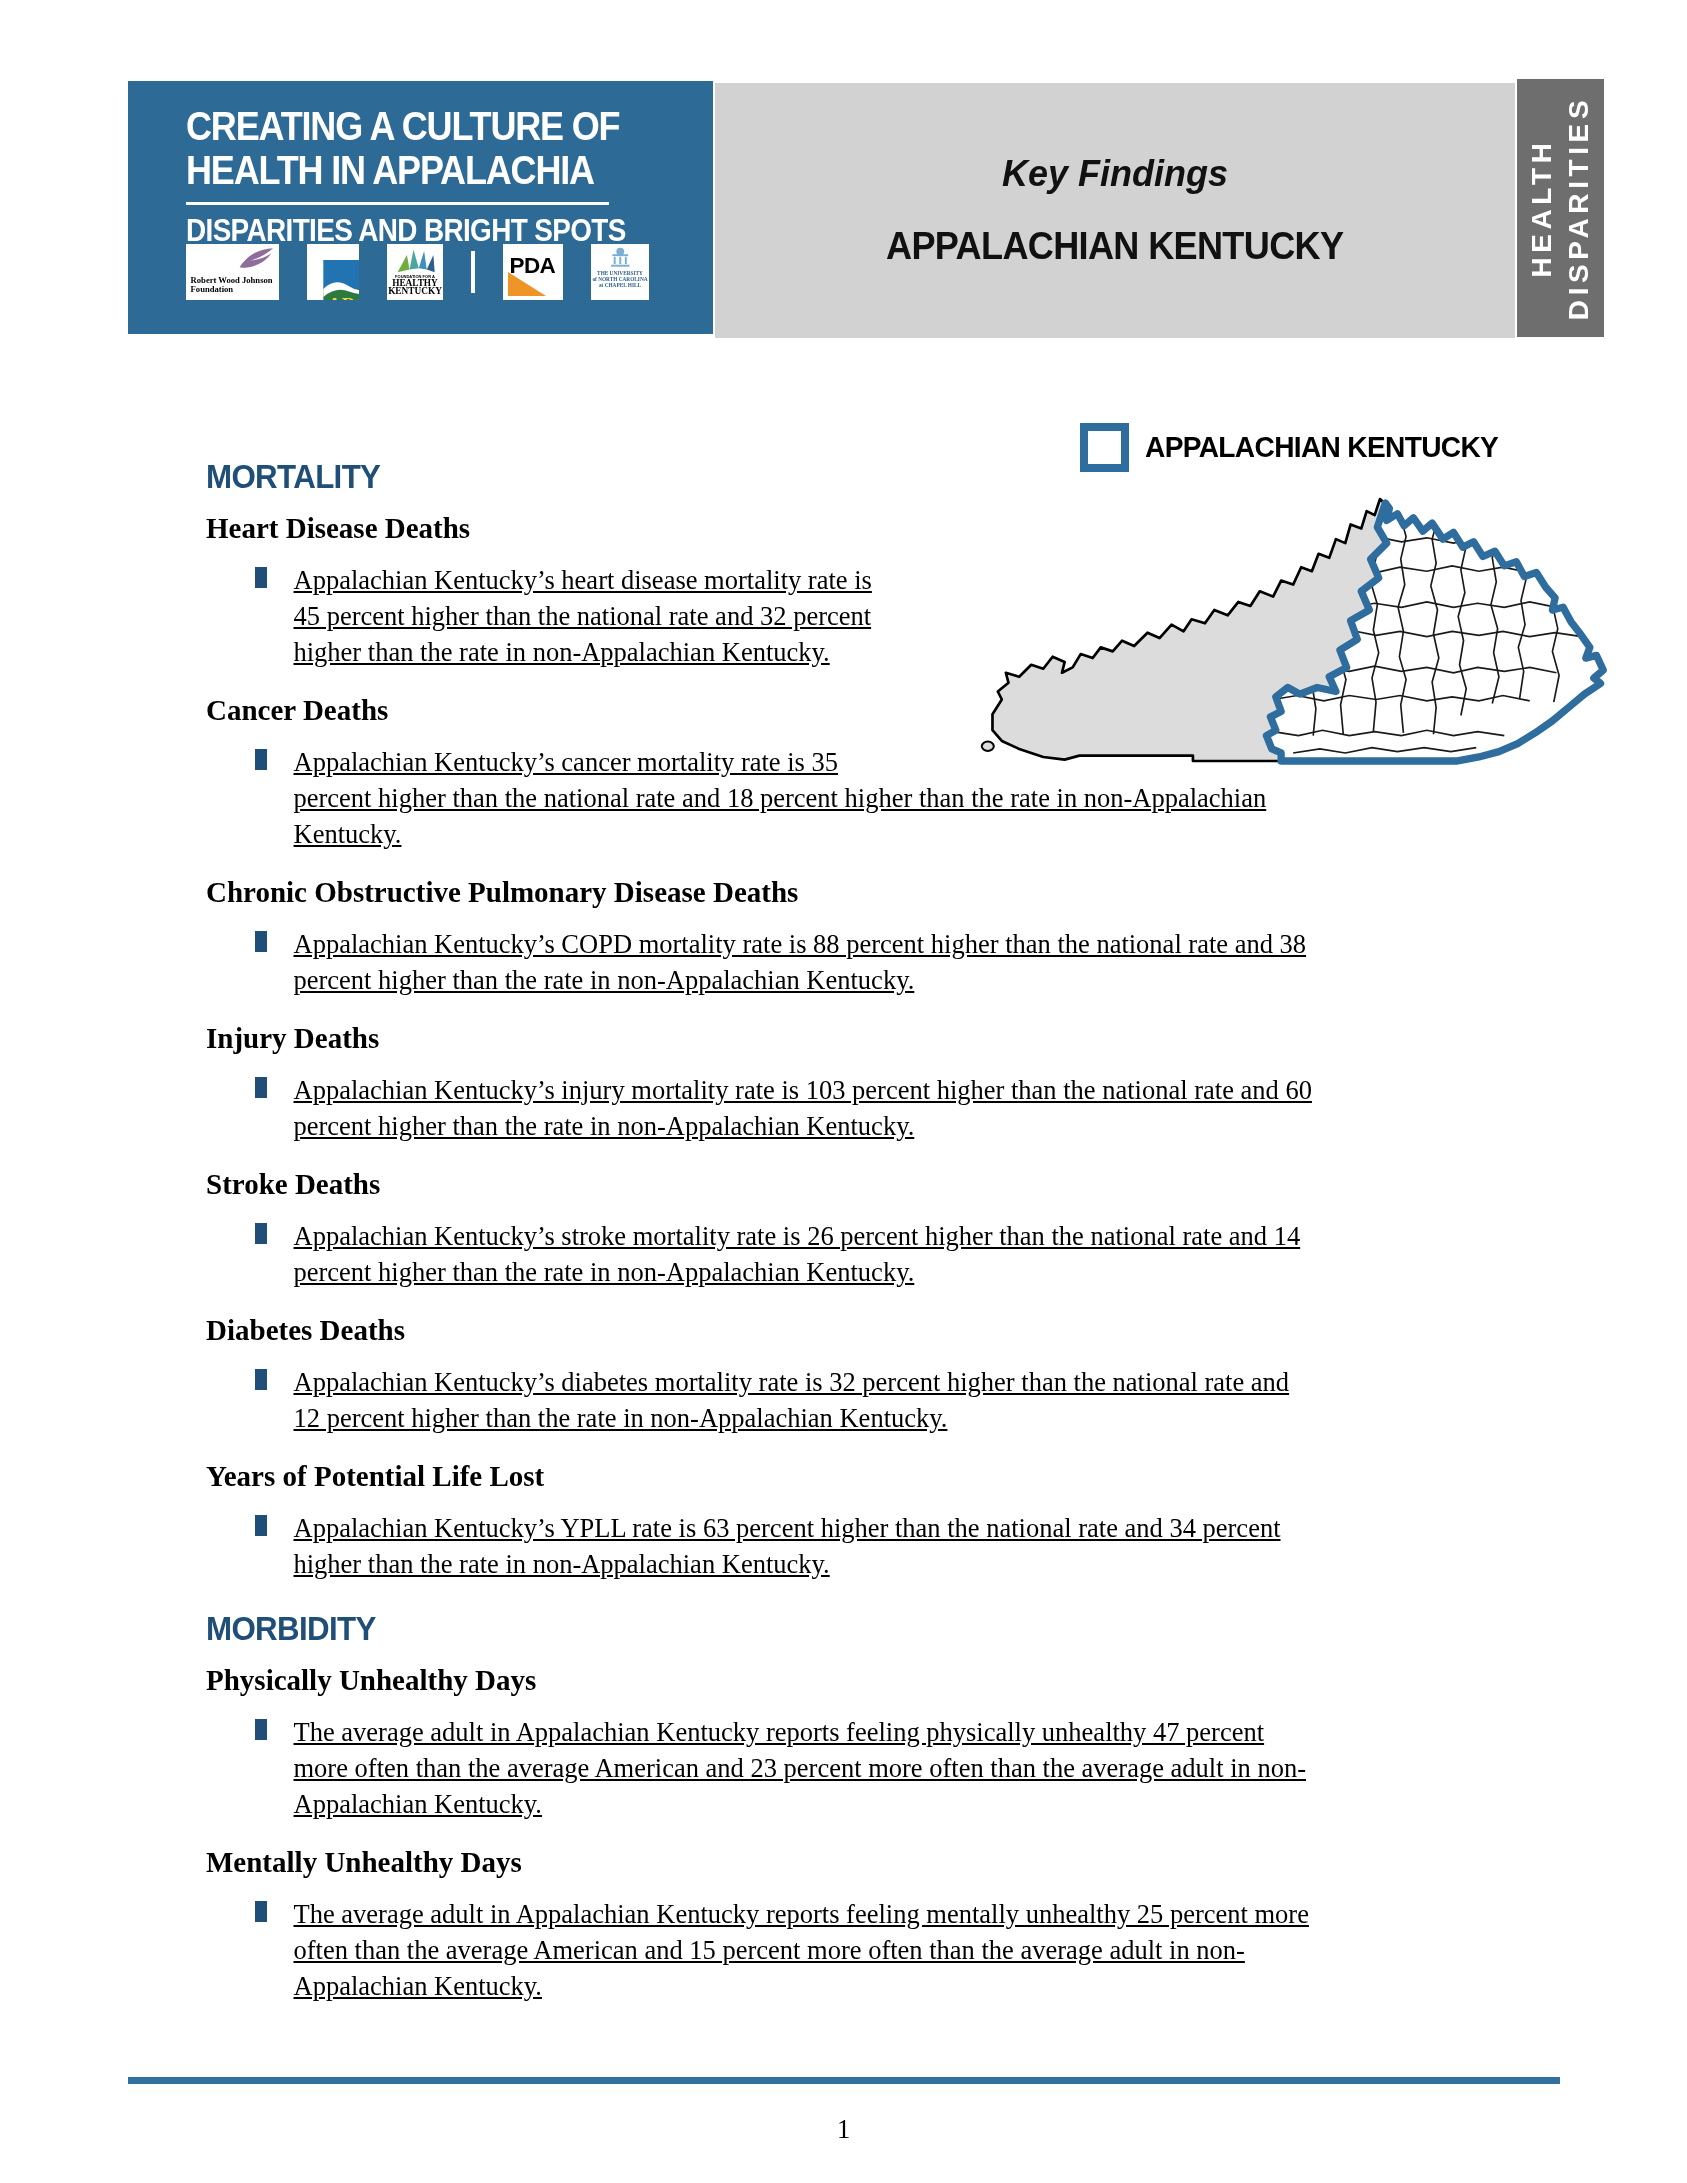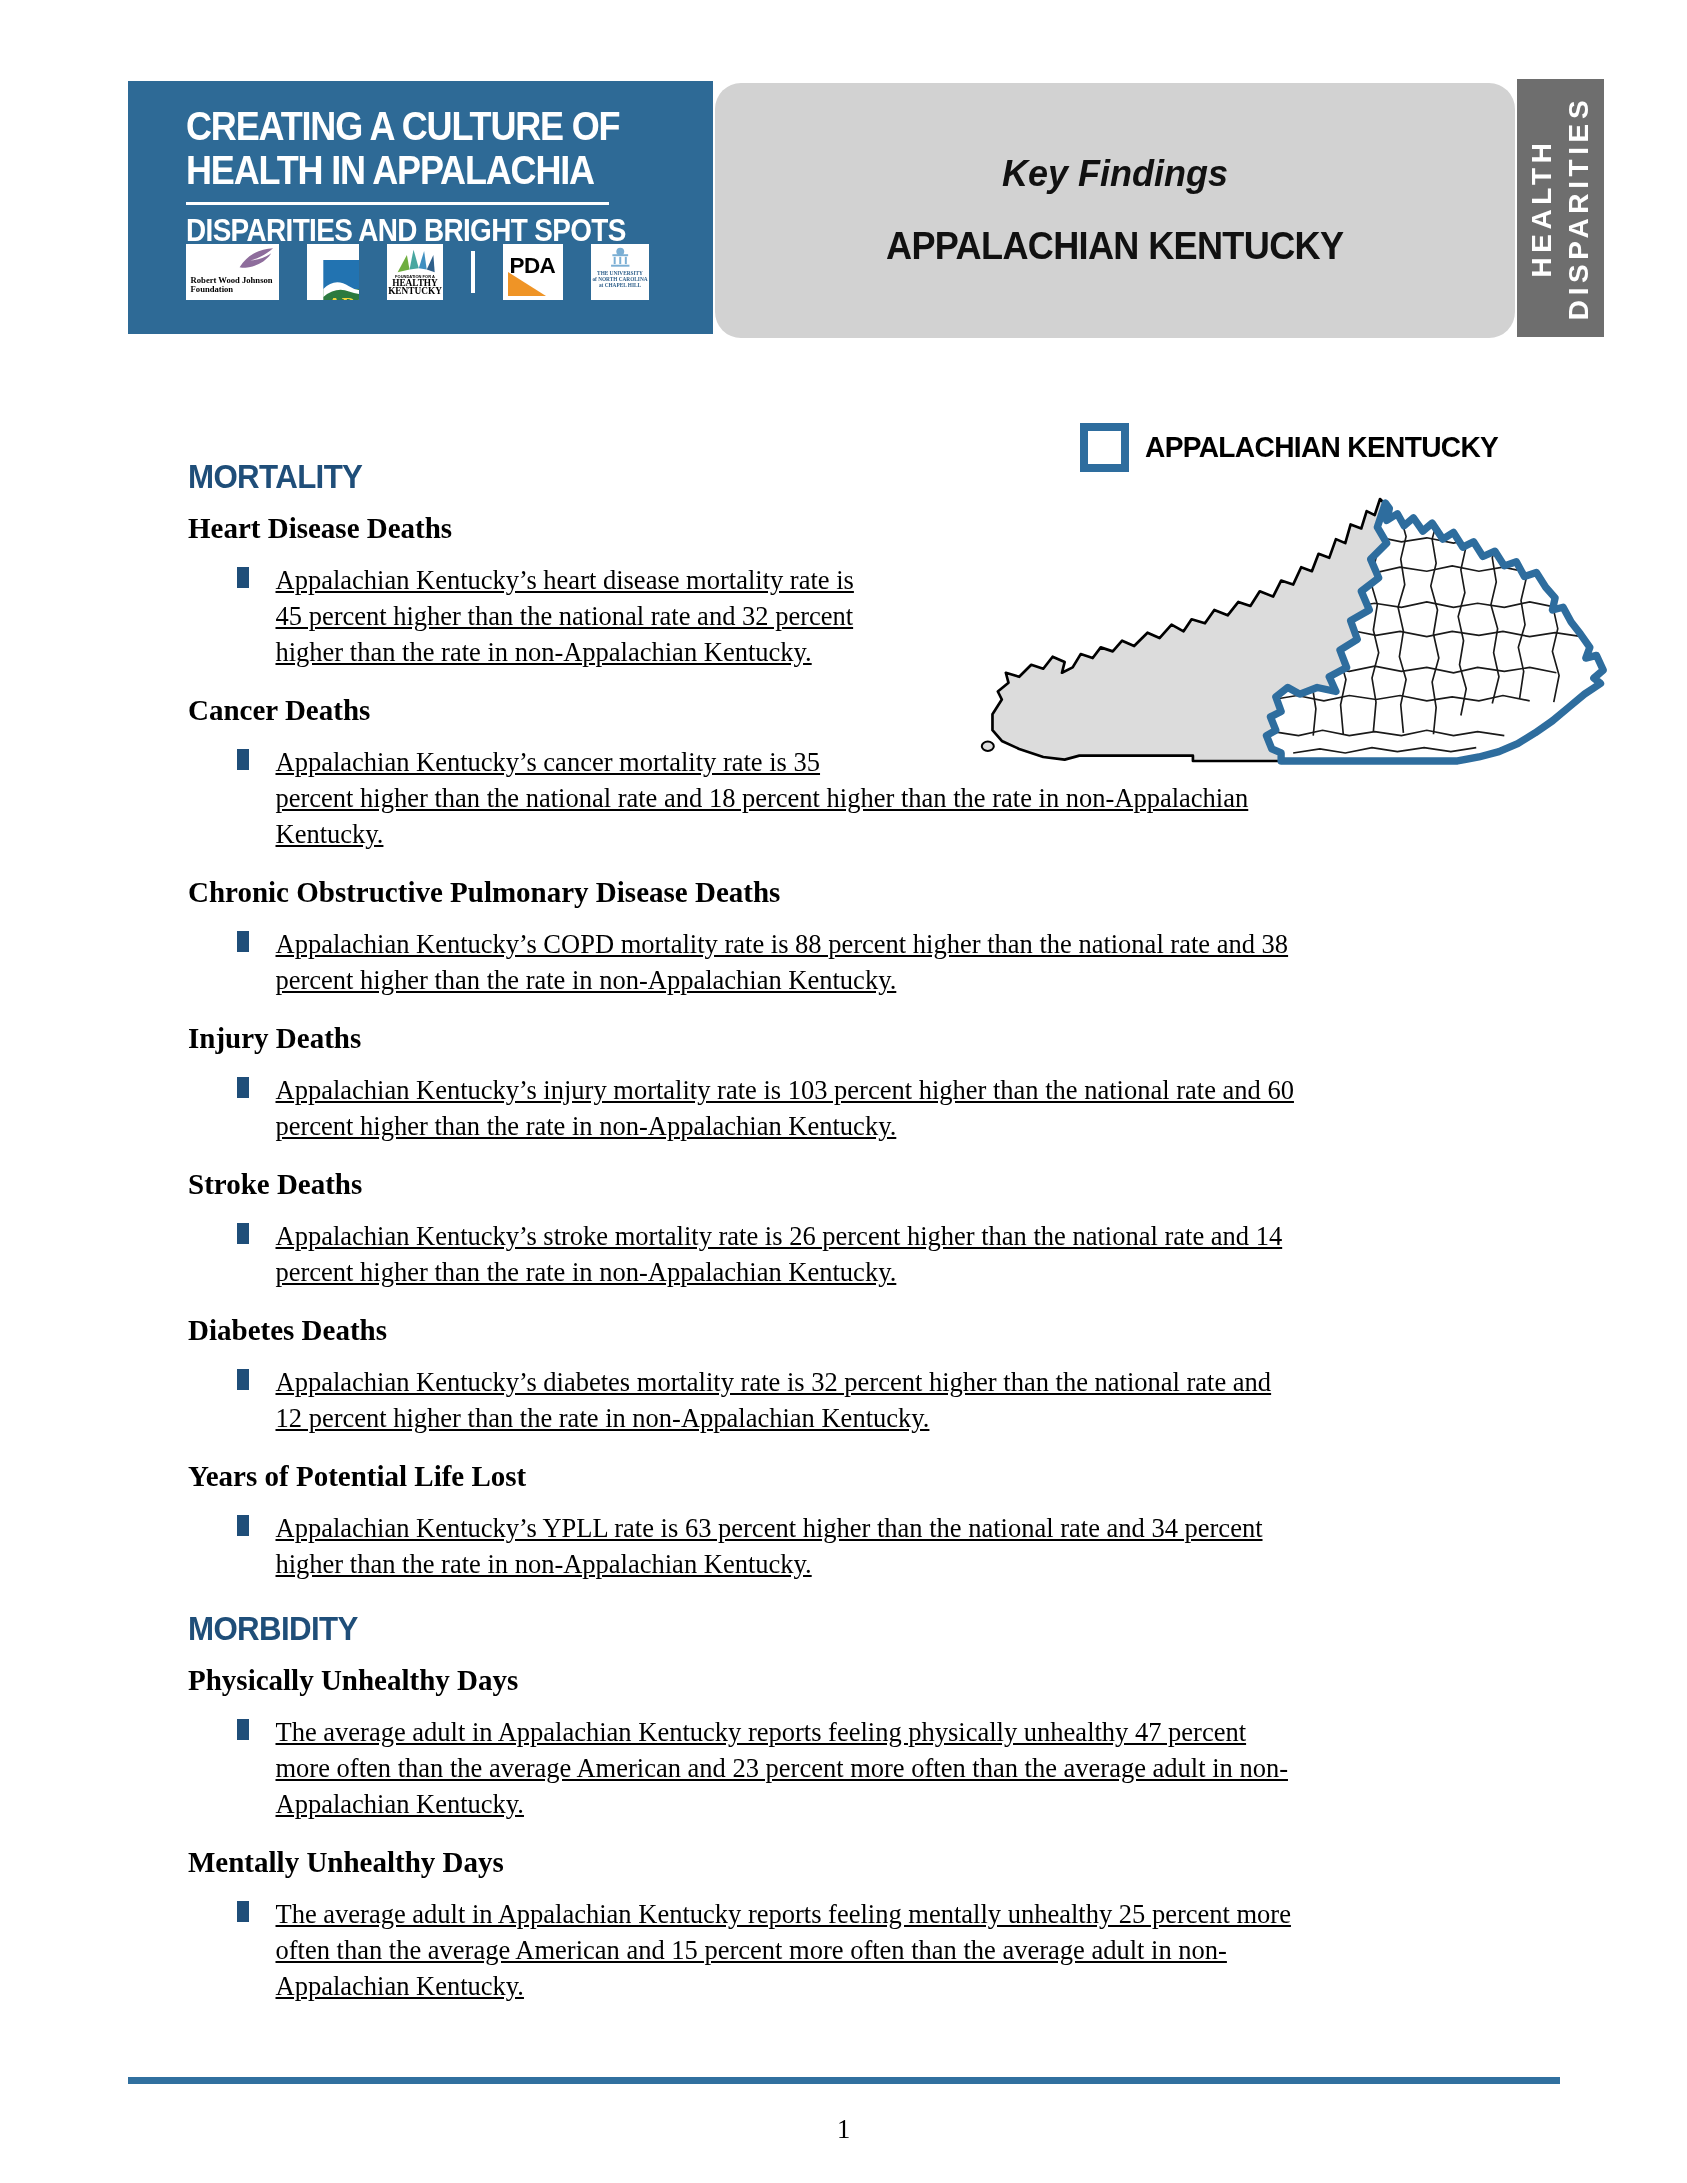--- a/index.html
+++ b/index.html
@@ -29,41 +29,41 @@
   .logo-pda{width:60px;}
   .pda-text{position:absolute;left:6.6px;top:9px;font-family:"Liberation Sans",sans-serif;
             font-weight:bold;font-size:22.5px;letter-spacing:-0.7px;}
   .pda-tri{position:absolute;left:5.3px;bottom:4px;width:0;height:0;
            border-left:38px solid #ef9426;border-top:24px solid transparent;}
   .logo-unc{width:58px;display:flex;flex-direction:column;align-items:center;padding-top:3.3px;}
   .unc-text{font-size:5.3px;line-height:6px;color:#2e5f8a;font-weight:bold;text-align:center;
             font-family:"Liberation Serif",serif;white-space:pre-line;margin-top:2px;}
 
   .banner-gray{position:absolute;left:715px;top:83px;width:800px;height:255px;background:#d2d2d2;
-               display:flex;flex-direction:column;align-items:center;justify-content:center;gap:30px;border-radius:26px;}
+               display:flex;flex-direction:column;align-items:center;justify-content:center;gap:30px;}
   .kicker{font-family:"Liberation Sans",sans-serif;font-weight:bold;font-style:italic;font-size:36px;color:#111;}
   .report-title{font-family:"Liberation Sans",sans-serif;font-weight:bold;font-size:38px;
                 letter-spacing:-0.7px;transform:scaleX(.95);color:#111;}
 
   .side-tab{position:absolute;left:1517px;top:79px;width:87px;height:258px;background:#6e6e6e;
             display:flex;align-items:center;justify-content:center;}
   .side-tab-text{transform:rotate(-90deg);font-family:"Liberation Sans",sans-serif;font-weight:bold;
                  color:#fff;font-size:28px;line-height:37px;letter-spacing:4.6px;text-align:center;
                  white-space:pre-line;}
 
   
   .map-block{position:absolute;left:979px;top:423px;width:635px;}
   .legend{display:flex;align-items:center;gap:16px;margin-left:101px;}
   .legend-swatch{width:33px;height:33px;background:#fff;border:8px solid #2e6d9e;box-sizing:content-box;}
   .legend-label{font-family:"Liberation Sans",sans-serif;font-weight:bold;font-size:29px;
                 letter-spacing:-0.7px;transform:scaleX(.97);transform-origin:left center;}
   .map-svg{display:block;margin-top:6.6px;}
 
   
-  .content{position:absolute;left:188px;top:457px;width:1231px;}
+  .content{position:absolute;left:206px;top:457px;width:1231px;}
   .content h2{font-family:"Liberation Sans",sans-serif;font-weight:bold;color:#1f4e79;
               font-size:34px;letter-spacing:-0.7px;transform:scaleX(.92);transform-origin:left top;
               margin:0 0 16px 0;}
   .content h2.second{margin-top:26.5px;}
   .content h3{font-family:"Liberation Serif",serif;font-weight:bold;font-size:29px;
               margin:24px 0 17px 0;}
   .content h3.first{margin-top:14px;}
   .bullet{display:flex;margin:0 0 0 49px;text-decoration:underline;}
   .bullet-marker{flex:0 0 auto;width:12px;height:21px;background:#1f4e79;margin:5.3px 26.5px 0 0;}
   .bullet p{margin:0;font-size:26.5px;line-height:36px;white-space:pre-line;}

